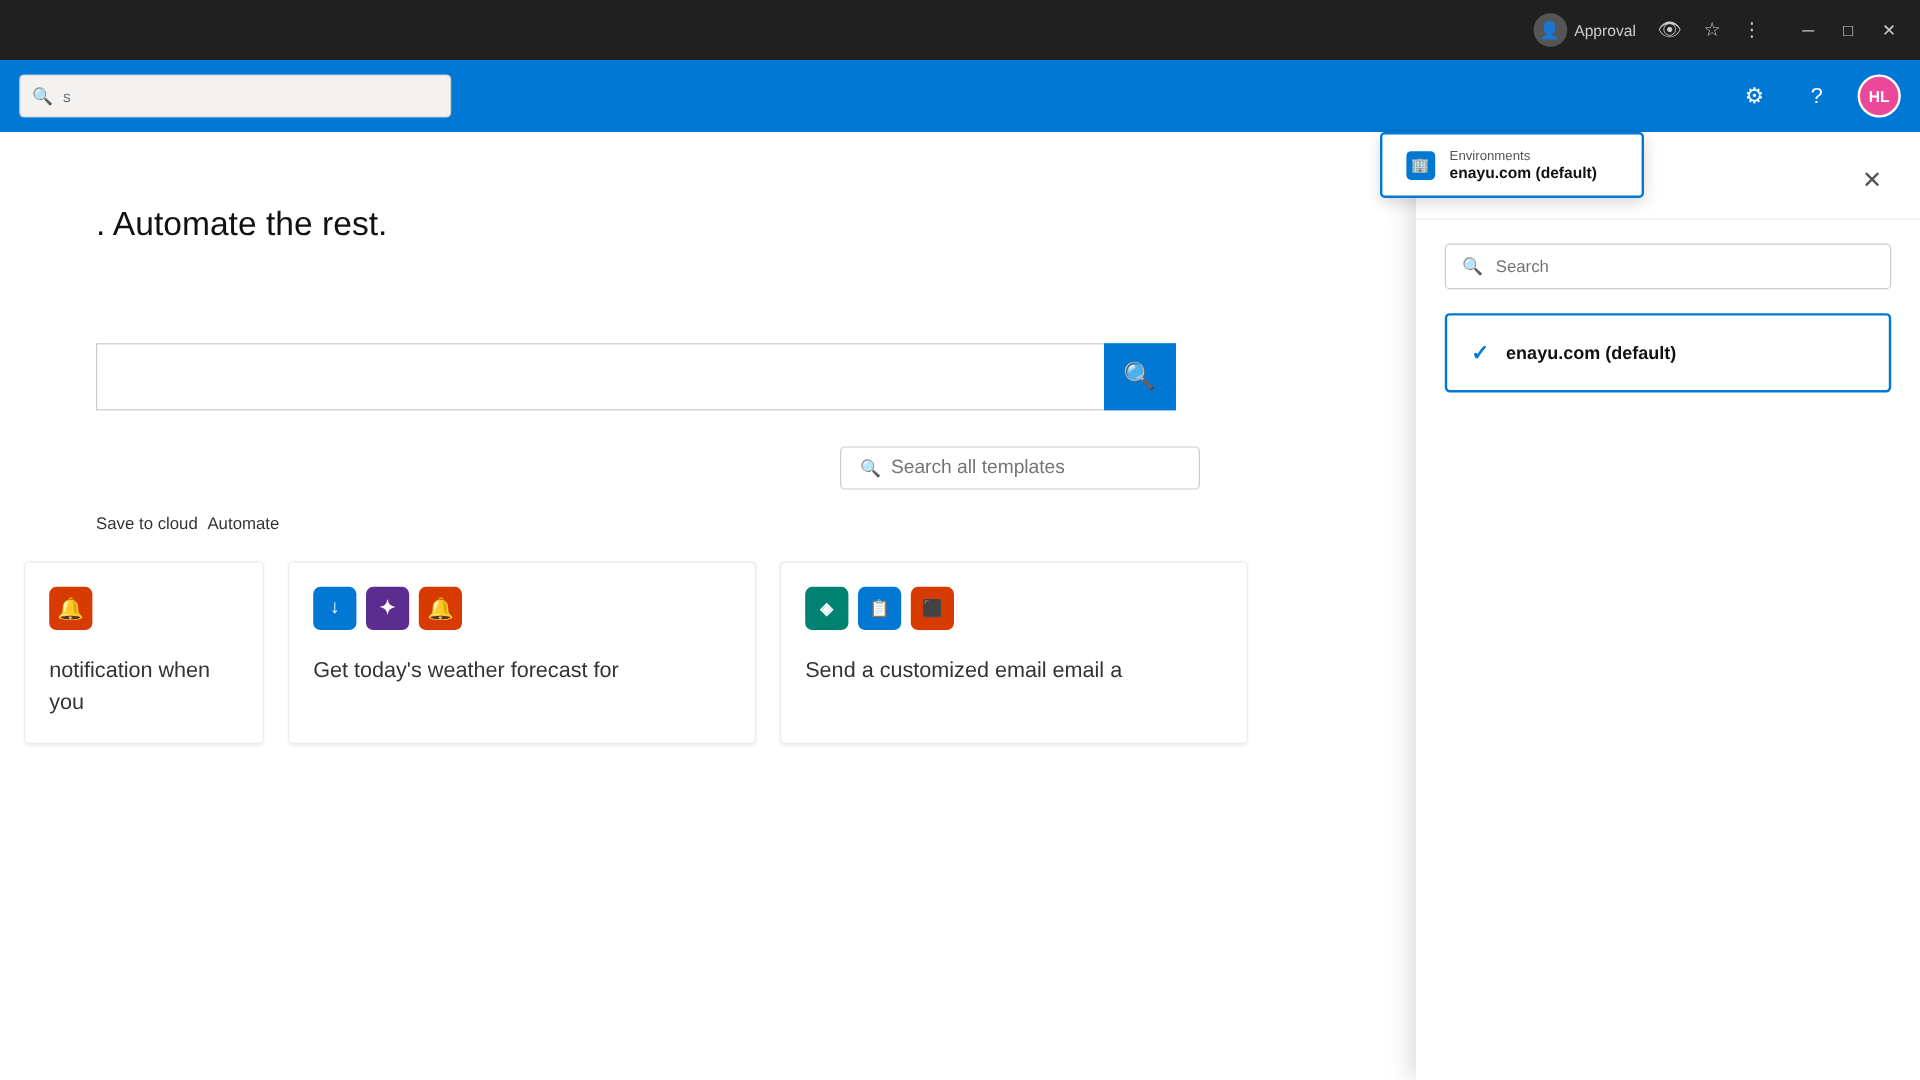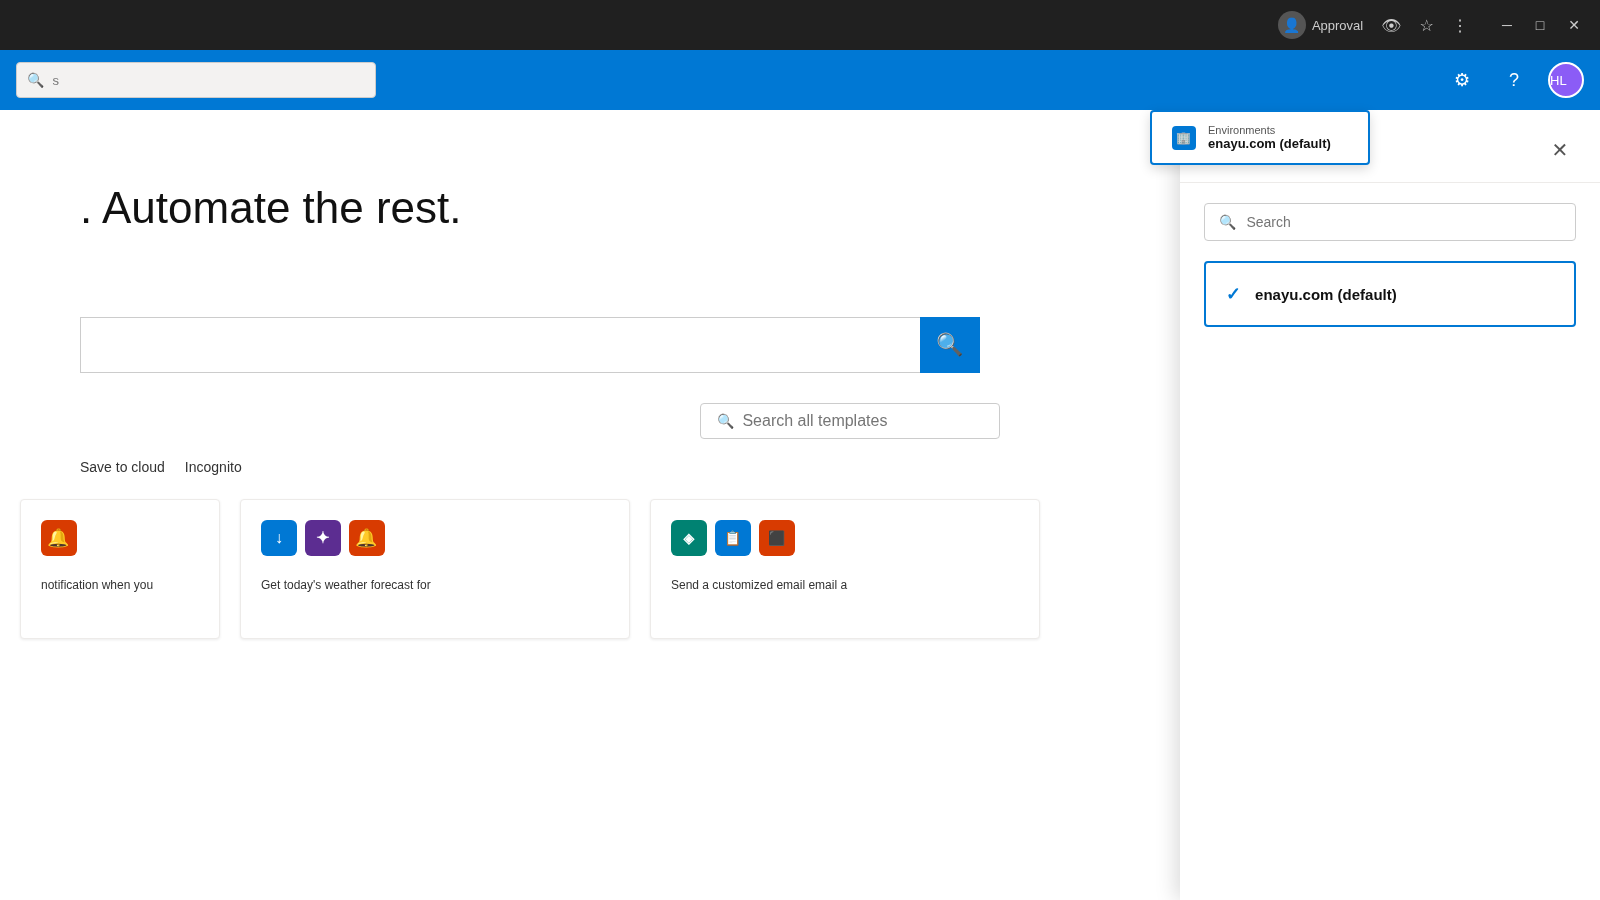--- a/index.html
+++ b/index.html
@@ -112,50 +112,50 @@
       justify-content: center;
       color: #fff;
       font-size: 18px;
       cursor: pointer;
       border-radius: 4px;
     }
     .avatar-btn {
       width: 36px;
       height: 36px;
       border-radius: 50%;
-      background: #8b5cf6;
+      background: #ec4899;
       border: 2px solid #fff;
       color: #fff;
       font-size: 13px;
-      font-weight: 400;
-      display: flex;
-      align-items: center;
+      font-weight: 700;
+      display: flex;
+      align-items: center;
+      justify-content: center;
       cursor: pointer;
     }
 
     
     .main-content {
       height: calc(900px - 110px);
       background: #fff;
       position: relative;
       overflow: hidden;
     }
 
     
     .hero-section {
       padding: 60px 80px 40px 80px;
       max-width: 900px;
     }
     .hero-title {
-      font-size: 44px;
+      font-size: 28px;
       font-weight: 300;
       color: #111;
       line-height: 1.2;
       margin-bottom: 12px;
-      margin-top: 12px;
     }
     .hero-subtitle {
       font-size: 20px;
       color: #555;
       font-weight: 400;
     }
 
     
     .main-search-container {
       display: flex;
@@ -211,21 +211,21 @@
     .templates-search-box input {
       border: none;
       outline: none;
       font-size: 16px;
       color: #555;
       width: 100%;
       background: transparent;
     }
     .filter-tags {
       display: flex;
-      gap: 20px;
+      gap: 8px;
       margin-bottom: 20px;
       align-items: center;
     }
     .filter-tag {
       font-size: 14px;
       color: #333;
       cursor: pointer;
       padding-bottom: 4px;
     }
 
@@ -254,21 +254,21 @@
       height: 36px;
       border-radius: 6px;
       display: flex;
       align-items: center;
       justify-content: center;
       color: #fff;
       font-size: 18px;
       font-weight: bold;
     }
     .card-text {
-      font-size: 12px;
+      font-size: 18px;
       color: #333;
       line-height: 1.5;
       margin-top: 20px;
     }
     
     .template-card.partial {
       margin-left: -60px;
       flex: 0 0 200px;
     }
 
@@ -454,21 +454,21 @@
   <div class="templates-section">
     <div class="templates-search-row">
       <div class="templates-search-box">
         <span style="color:#666; font-size:14px;">🔍</span>
         <input type="text" placeholder="Search all templates" style="">
       </div>
     </div>
 
     <div class="filter-tags">
       <span class="filter-tag">Save to cloud</span>
-      <span class="filter-tag">Incognito</span>
+      <span class="filter-tag">Automate</span>
     </div>
 
     <div class="template-cards">
 
       <div class="template-card partial">
         <div class="card-icons">
           <div class="card-icon" style="background:#d83b01;">🔔</div>
         </div>
         <div class="card-text">notification when you</div>
       </div>

